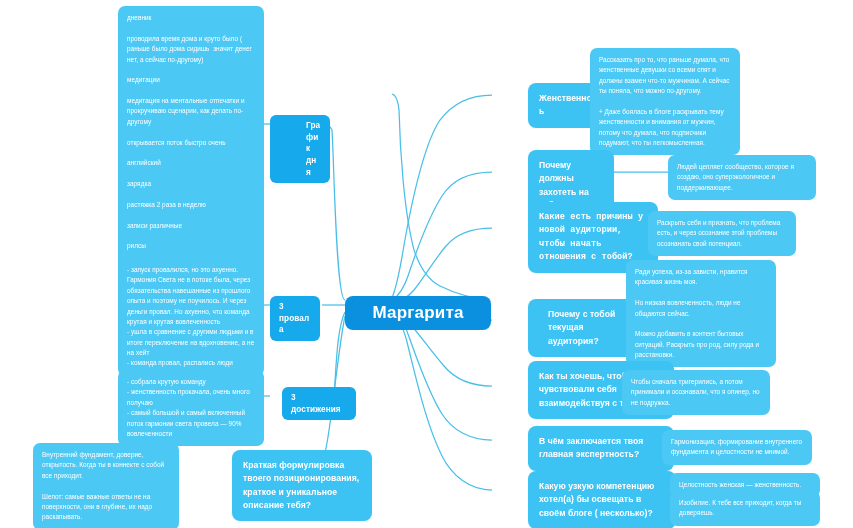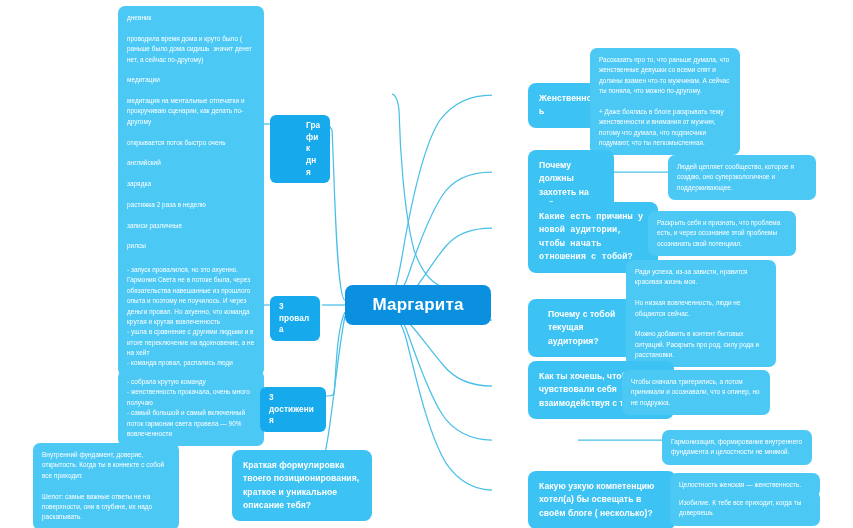--- a/index.html
+++ b/index.html
@@ -140,29 +140,29 @@
   <div class="node leaf" style="left:118px; top:258px; width:146px;">- запуск провалился, но это ахуенно. Гармония Света не в потоке была, через обязательства навешанные из прошлого опыта и поэтому не поучилось. И через деньги провал. Но ахуенно, что команда крутая и крутая вовлеченность
 - ушла в сравнение с другими людьми и в итоге переключение на вдохновение, а не на хейт
 - команда провал, распались люди</div>
 
   <div class="node branch" style="left:270px; top:296px; width:50px;">3 провала</div>
 
   <div class="node leaf" style="left:118px; top:370px; width:146px;">- собрала крутую команду
 - женственность прокачала, очень много получаю
 - самый большой и самый включенный поток гармонии света провела — 90% вовлеченности</div>
 
-  <div class="node branch" style="left:260px; top:387px; width:66px;">3 достижения</div>
+  <div class="node branch" style="left:282px; top:387px; width:74px;">3 достижения</div>
 
   <div class="node leaf" style="left:33px; top:443px; width:146px;">Внутренний фундамент, доверие, открытость. Когда ты в коннекте с собой все приходит.
 
 Шепот: самые важные ответы не на поверхности, они в глубине, их надо раскапывать.</div>
 
   <div class="node question" style="left:196px; top:450px; width:140px;">Краткая формулировка твоего позиционирования, краткое и уникальное описание тебя?</div>
 
-  <div class="node central" style="left:345px; top:285px; width:146px; height:40px;">Маргарита</div>
+  <div class="node central" style="left:345px; top:296px; width:146px; height:34px;">Маргарита</div>
 
   <div class="node question" style="left:492px; top:83px; width:86px;">Женственность</div>
 
   <div class="node leaf" style="left:590px; top:48px; width:150px;">Рассказать про то, что раньше думала, что женственные девушки со всеми спят и должны взамен что-то мужчинам. А сейчас ты поняла, что можно по-другому.
 
 + Даже боялась в блоге раскрывать тему женственности и внимания от мужчин, потому что думала, что подписчики подумают, что ты легкомысленная.</div>
 
   <div class="node question" style="left:492px; top:150px; width:86px;">Почему должны захотеть на тебя подписаться?</div>
 
   <div class="node leaf" style="left:668px; top:155px; width:148px;">Людей цепляет сообщество, которое я создаю, оно суперэкологичное и поддерживающее.</div>
@@ -176,20 +176,21 @@
   <div class="node leaf" style="left:626px; top:260px; width:150px;">Ради успеха, из-за зависти, нравится красивая жизнь моя.
 
 Но низкая вовлеченность, люди не общаются сейчас.
 
 Можно добавить в контент бытовых ситуаций. Раскрыть про род, силу рода и расстановки.</div>
 
   <div class="node question" style="left:492px; top:361px; width:146px;">Как ты хочешь, чтобы люди чувствовали себя взаимодействуя с тобой?</div>
 
   <div class="node leaf" style="left:622px; top:370px; width:148px;">Чтобы сначала тригерились, а потом принимали и осознавали, что я опинер, но не подружка.</div>
 
+  <div class="node question" style="left:492px; top:426px; width:146px;">В чём заключается твоя главная экспертность?</div>
 
   <div class="node leaf" style="left:662px; top:430px; width:150px;">Гармонизация, формирование внутреннего фундамента и целостности не мнимой.</div>
 
   <div class="node question" style="left:492px; top:471px; width:148px;">Какую узкую компетенцию хотел(а) бы освещать в своём блоге ( несколько)?</div>
 
   <div class="node leaf" style="left:670px; top:473px; width:150px;">Целостность женская — женственность.</div>
 
   <div class="node leaf" style="left:670px; top:491px; width:150px;">Изобилие. К тебе все приходит, когда ты доверяешь.</div>
 
 </div>

